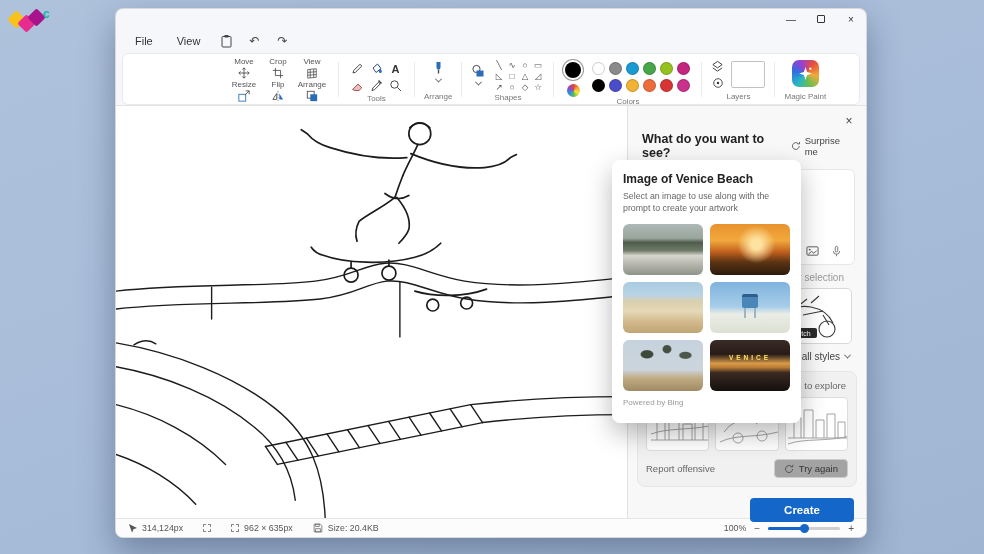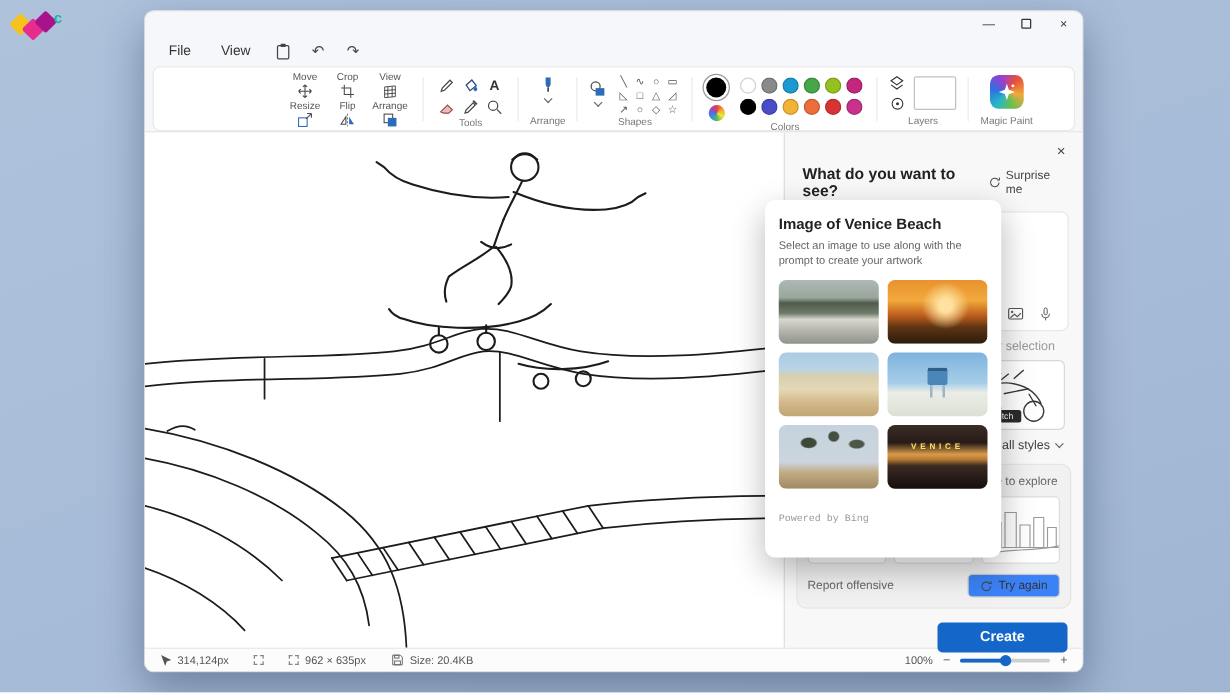--- a/index.html
+++ b/index.html
@@ -87,33 +87,33 @@
                  border-radius:5px; background:#fff; overflow:hidden; }
   .style-chip { position:absolute; left:5px; bottom:5px; background:#2b2b2b; color:#fff; font-size:7px;
                 padding:1.5px 6px; border-radius:2px; }
   .view-all { text-align:right; padding:7px 16px 0 0; font-size:10px; color:#444; display:flex; justify-content:flex-end; align-items:center; gap:5px; }
   .results-card { margin:9px 9px 0; background:#f1f1f1; border:1px solid #e6e6e6; border-radius:8px; padding:8px; }
   .explore-hint { text-align:right; font-size:9.5px; color:#666; padding-right:2px; }
   .result-row { display:flex; gap:6px; margin-top:6px; }
   .result-thumb { width:66px; height:54px; background:#fff; border:1px solid #ddd; border-radius:4px; overflow:hidden; }
   .results-footer { display:flex; align-items:center; justify-content:space-between; margin-top:8px; }
   .report { font-size:9.5px; color:#666; }
-  .try-btn { display:flex; align-items:center; gap:5px; background:#3b82f6; border:1px solid #ccc; border-radius:4px;
+  .try-btn { display:flex; align-items:center; gap:5px; background:#a3a3a3; border:1px solid #ccc; border-radius:4px;
              padding:3px 9px; font-size:9.5px; color:#333; }
   .create-btn { display:block; margin:11px 12px 0 auto; width:104px; height:24px; background:#1466c8; color:#fff;
                 border:none; border-radius:4px; font-size:11.5px; font-weight:bold; font-family:inherit; }
 
   
   .popup { position:absolute; left:612px; top:160px; width:189px; z-index:30; background:#fff; border-radius:8px;
-           box-shadow:0 10px 26px rgba(0,0,0,.28); padding:12px 11px 26px; }
+           box-shadow:0 10px 26px rgba(0,0,0,.28); padding:12px 11px 16px; }
   .popup-title { font-size:12px; font-weight:bold; color:#222; }
   .popup-sub { font-size:8.8px; color:#666; line-height:1.35; margin-top:5px; width:158px; }
   .thumb-grid { display:grid; grid-template-columns:repeat(2,80px); gap:7px; margin-top:9px; }
   .thumb { width:80px; height:51px; border-radius:6px; overflow:hidden; position:relative; }
-  .powered { font-size:8px; color:#9a9a9a; margin-top:20px;font-family:Liberation Mono, monospace; }
+  .powered { font-size:8px; color:#9a9a9a; margin-top:7px; }
 
   .ph1 { background:linear-gradient(180deg,#aeb8b6 0%,#99a69c 28%,#4f5c4c 36%,#6e7b68 52%,#d7d7d0 62%,#b4b4aa 80%,#8e948a 100%); }
   .ph2 { background:radial-gradient(circle at 58% 40%,#ffe2a0 0 9%,rgba(255,210,120,0) 34%),
                     linear-gradient(180deg,#e8922f 0%,#f2a93c 32%,#c05f1d 55%,#5e3513 74%,#2c1b0c 100%); }
   .ph3 { background:linear-gradient(180deg,#a9cbe1 0%,#bad4e5 26%,#d9cfae 38%,#e5d8b6 58%,#d2b98b 78%,#c1a575 100%); }
   .ph4 { background:linear-gradient(180deg,#7fb3dd 0%,#a6cde9 48%,#ebede6 63%,#dbe0d4 100%); }
   .tower { position:absolute; left:32px; top:12px; width:16px; height:14px; background:#4a87b8; border-radius:2px;
            border-top:3px solid #2e5f8a; }
   .tower-legs { position:absolute; left:34px; top:26px; width:12px; height:10px;
                 border-left:2px solid #9fb4c2; border-right:2px solid #9fb4c2; }

